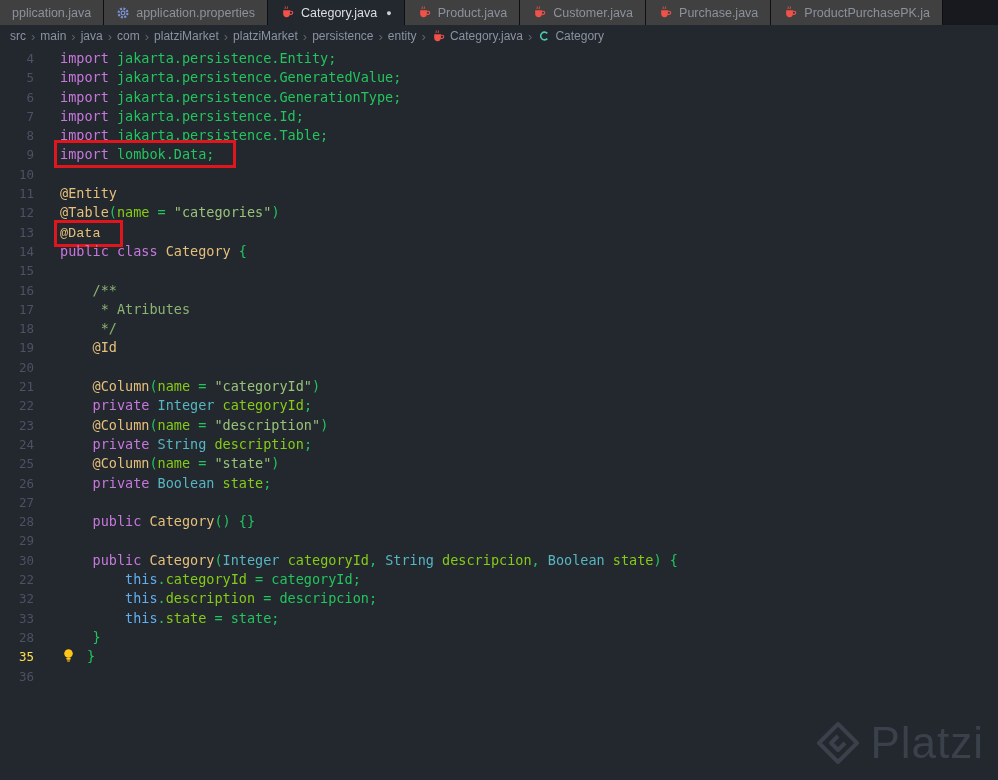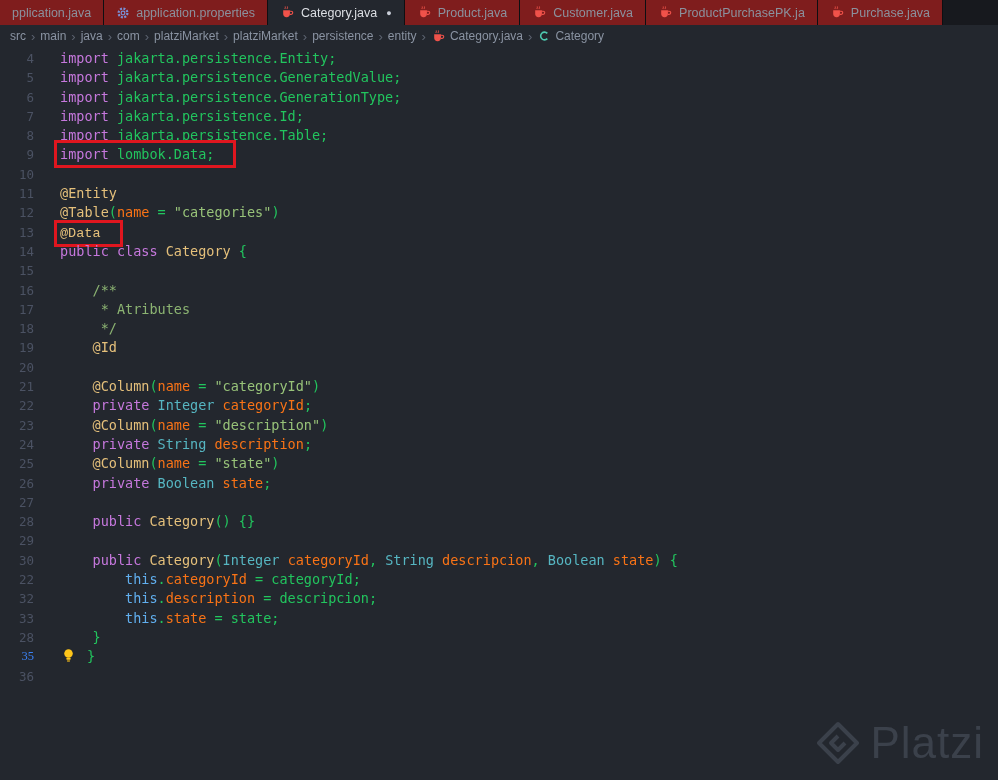--- a/index.html
+++ b/index.html
@@ -3,48 +3,48 @@
 <meta charset="utf-8">
 <style>
   * { margin:0; padding:0; box-sizing:border-box; }
   html,body { width:998px; height:780px; overflow:hidden; }
   body { background:#23272e; font-family:"Liberation Sans", sans-serif; position:relative; }
 
   .window { width:998px; height:780px; position:relative; overflow:hidden; }
 
   
   .tab-bar { display:flex; height:25px; background:#17191e; overflow:hidden; }
-  .tab { display:flex; align-items:center; gap:6px; padding:0 12px; background:#7f1d1d;
+  .tab { display:flex; align-items:center; gap:6px; padding:0 12px; background:#404040;
          border-right:1px solid #0d0f12; font-size:12.5px; color:#8b919d;
          white-space:nowrap; flex:0 0 auto; cursor:default; }
   .tab.active { background:#23272e; color:#dcdfe4; }
   .tab .icon { display:inline-flex; align-items:center; }
   .tab .dot { font-size:9px; color:#c9ced8; margin-left:3px; }
 
   
   .breadcrumb { display:flex; align-items:center; height:22px; padding:0 10px;
                 font-size:12px; color:#8a93a2; background:#23272e; }
   .bc-item { display:flex; align-items:center; gap:4px; cursor:default; }
   .bc-sep { color:#5c6370; margin:0 5px; font-size:13px; }
   .bc-item .icon { display:inline-flex; align-items:center; }
 
   
   .code-area { padding-top:2px; font-family:"DejaVu Sans Mono","Liberation Mono",monospace;
                font-size:13.5px; }
   .line { display:flex; height:19.3px; line-height:19.3px; white-space:pre; }
   .gutter { width:34px; flex:0 0 auto; text-align:right; color:#4b5263; font-size:12.5px; }
   .content { margin-left:26px; color:#abb2bf; }
-  .line.current .gutter { color:#3b82f6;font-family:Liberation Serif, serif; }
+  .line.current .gutter { color:#fde047; }
 
   .tok-kw   { color:#c678dd; }
   .tok-ann  { color:#e5c07b; }
   .tok-cls  { color:#e5c07b; }
   .tok-typ  { color:#56b6c2; }
   .tok-str  { color:#98c379; }
-  .tok-prop { color:#f97316; }
+  .tok-prop { color:#84cc16; }
   .tok-def  { color:#22c55e; }
   .tok-com  { color:#8cb472; }
   .tok-this { color:#61afef; }
 
   .red-box { outline:3px solid #e0161f; outline-offset:3px; padding-right:16px; }
   .bulb { display:inline-flex; margin:0 12px 0 2px; vertical-align:-2px; }
 
   
   .watermark { position:absolute; right:14px; bottom:12px; display:flex; align-items:center;
                gap:8px; color:#3b414b; font-size:44px; font-weight:500; letter-spacing:1px; }
@@ -98,31 +98,31 @@
         <span class="tab-label">Customer.java</span>
       </div>
       <div class="tab">
         <span class="icon">
           <svg width="15" height="15" viewBox="0 0 16 16">
             <path d="M3.4 5.6h7.2v4.1c0 1.9-1.5 3.4-3.4 3.4h-.4c-1.9 0-3.4-1.5-3.4-3.4z" fill="#f0524a"></path>
             <path d="M10.6 6.6h1.3c1 0 1.7.8 1.7 1.7s-.7 1.7-1.7 1.7h-1.3" fill="none" stroke="#f0524a" stroke-width="1.2"></path>
             <path d="M5.6 1.6c.9.9-.9 1.5 0 2.7M7.9 1.6c.9.9-.9 1.5 0 2.7" stroke="#f0524a" stroke-width="1" fill="none"></path>
           </svg>
         </span>
+        <span class="tab-label">Purchase.java</span>
+      </div>
+      <div class="tab">
+        <span class="icon">
+          <svg width="15" height="15" viewBox="0 0 16 16">
+            <path d="M3.4 5.6h7.2v4.1c0 1.9-1.5 3.4-3.4 3.4h-.4c-1.9 0-3.4-1.5-3.4-3.4z" fill="#f0524a"></path>
+            <path d="M10.6 6.6h1.3c1 0 1.7.8 1.7 1.7s-.7 1.7-1.7 1.7h-1.3" fill="none" stroke="#f0524a" stroke-width="1.2"></path>
+            <path d="M5.6 1.6c.9.9-.9 1.5 0 2.7M7.9 1.6c.9.9-.9 1.5 0 2.7" stroke="#f0524a" stroke-width="1" fill="none"></path>
+          </svg>
+        </span>
         <span class="tab-label">ProductPurchasePK.ja</span>
-      </div>
-      <div class="tab">
-        <span class="icon">
-          <svg width="15" height="15" viewBox="0 0 16 16">
-            <path d="M3.4 5.6h7.2v4.1c0 1.9-1.5 3.4-3.4 3.4h-.4c-1.9 0-3.4-1.5-3.4-3.4z" fill="#f0524a"></path>
-            <path d="M10.6 6.6h1.3c1 0 1.7.8 1.7 1.7s-.7 1.7-1.7 1.7h-1.3" fill="none" stroke="#f0524a" stroke-width="1.2"></path>
-            <path d="M5.6 1.6c.9.9-.9 1.5 0 2.7M7.9 1.6c.9.9-.9 1.5 0 2.7" stroke="#f0524a" stroke-width="1" fill="none"></path>
-          </svg>
-        </span>
-        <span class="tab-label">Purchase.java</span>
       </div>
     </div>
   <div class="breadcrumb">
       <span class="bc-item">
         <span>src</span>
       </span>
       <span class="bc-sep">›</span>
       <span class="bc-item">
         <span>main</span>
       </span>

